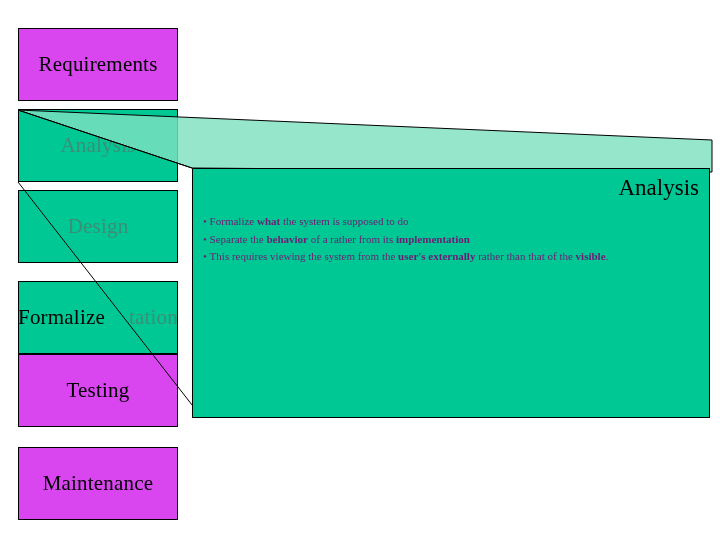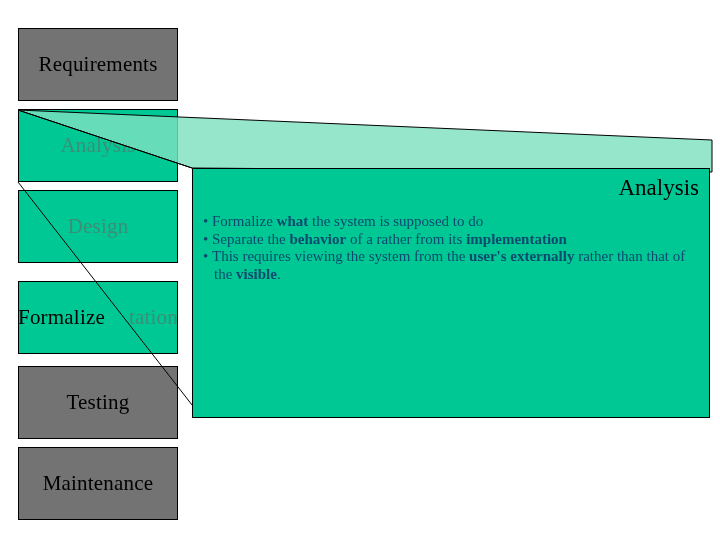--- a/index.html
+++ b/index.html
@@ -26,28 +26,28 @@
     box-sizing: border-box;
     display: flex;
     align-items: center;
     justify-content: center;
     font-size: 21px;
     line-height: 1;
     color: #000000;
     letter-spacing: .2px;
     white-space: nowrap;
   }
-  .stage-box.light { background: #737373; }
+  .stage-box.light { background: #d946ef; }
   .stage-box.dark  { background: #00C894; }
 
   .b-requirements   { top: 28px; }
   .b-analysis       { top: 109px; }
   .b-design         { top: 190px; }
   .b-implementation { top: 281px; }
-  .b-testing        { top: 366px; }
+  .b-testing        { top: 354px; }
   .b-maintenance    { top: 447px; }
 
   
   #funnel {
     position: absolute;
     left: 0;
     top: 0;
     width: 720px;
     height: 540px;
     pointer-events: none;
@@ -71,23 +71,23 @@
     line-height: 1.15;
     color: #000000;
     padding-right: 2px;
   }
   #bullet-list {
     margin: 12px 0 0 0;
     padding: 0;
     list-style: none;
   }
   #bullet-list li {
-    font-size: 15px;
+    font-size: 11px;
     line-height: 17.5px;
-    color: #0c4a6e;
+    color: #701a75;
     text-indent: -11px;
     padding-left: 11px;
     margin: 0 0 0 2px;
   }
   #bullet-list li::before {
     content: "\2022\00a0";
   }
   #bullet-list b { font-weight: bold; }
 </style>
 </head>

